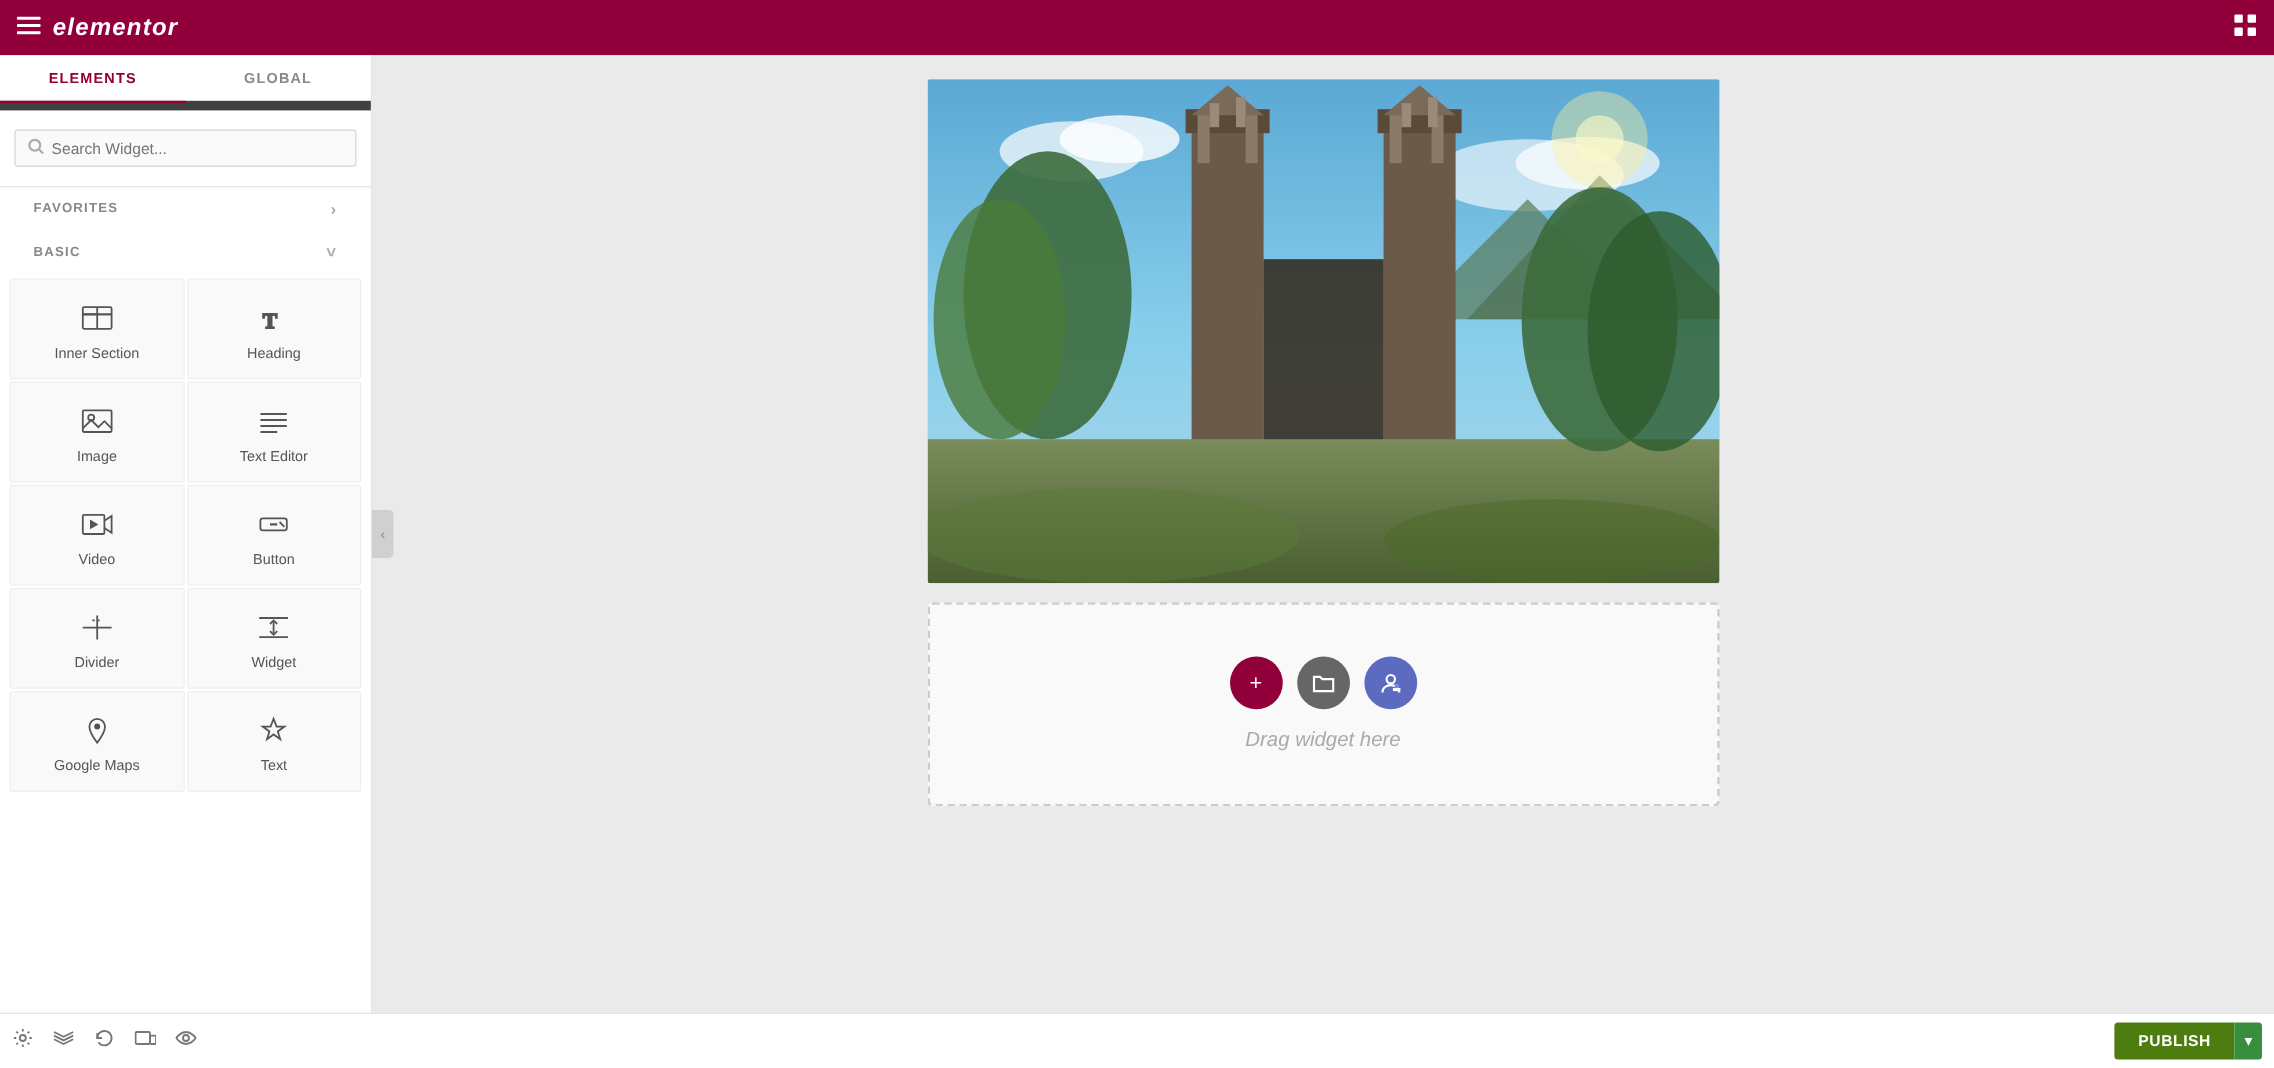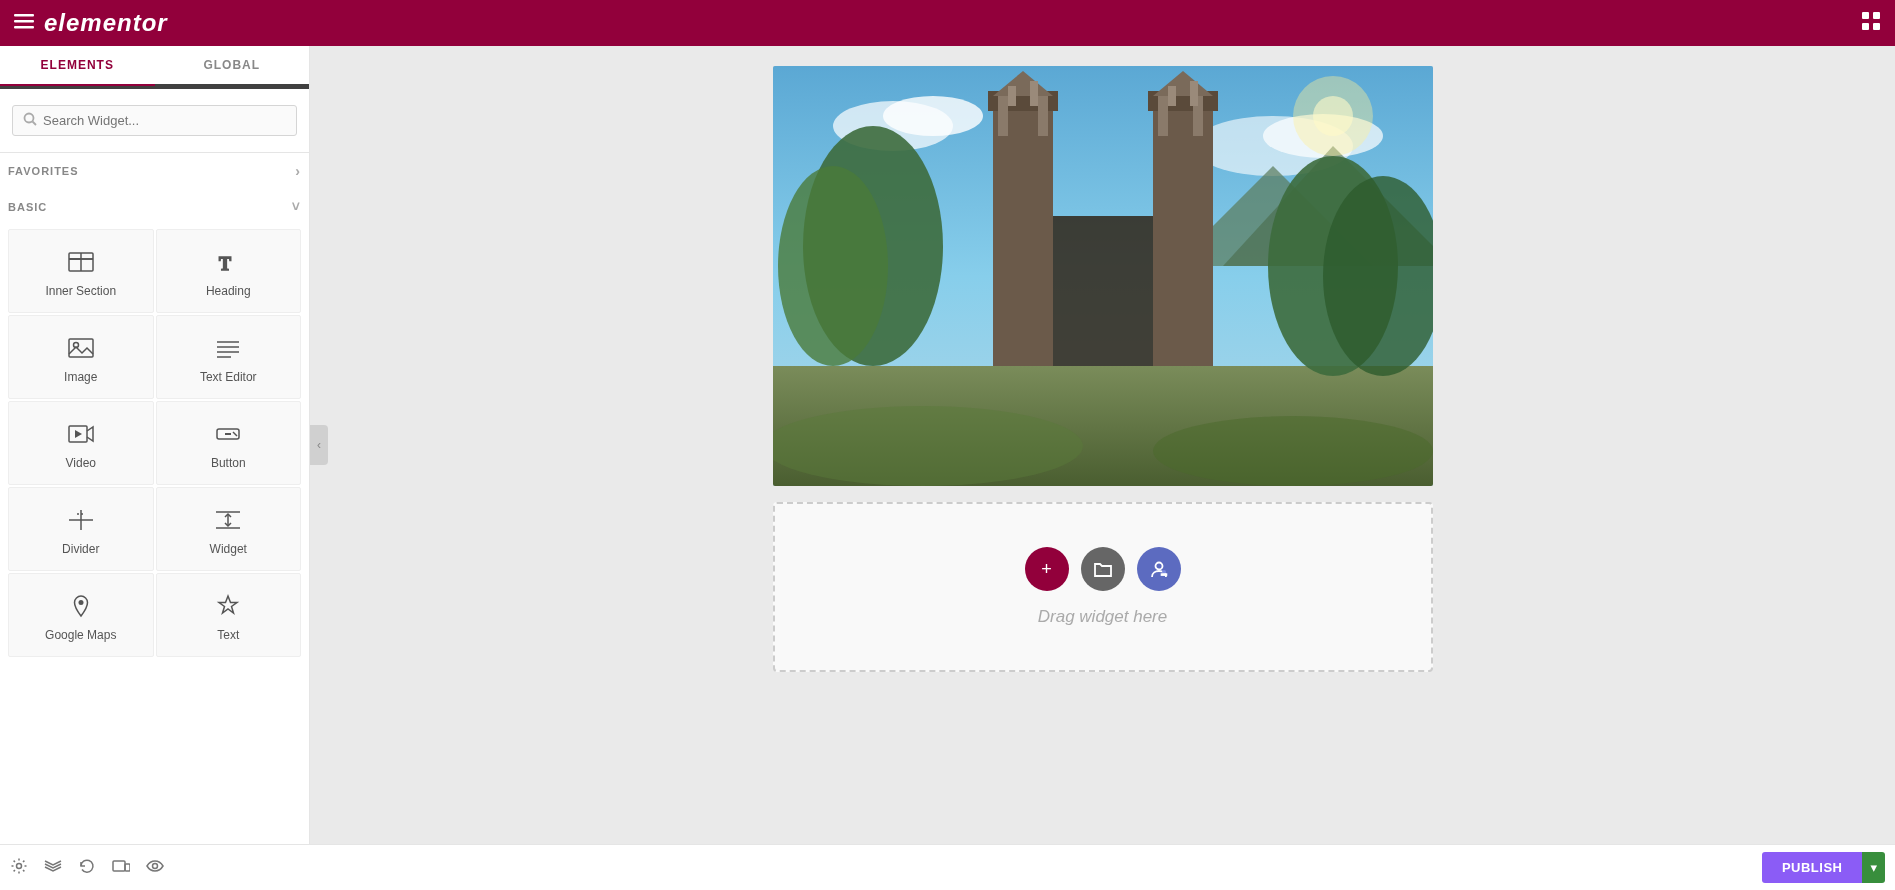--- a/index.html
+++ b/index.html
@@ -10,21 +10,21 @@
       height: 46px;
       background: #92003b;
       display: flex;
       align-items: center;
       justify-content: space-between;
       padding: 0 14px;
       flex-shrink: 0;
     }
     .header-left { display: flex; align-items: center; }
     .hamburger-icon { color: #fff; font-size: 18px; cursor: pointer; }
-    .logo { color: #fff; font-size: 24px; font-weight: 700; letter-spacing: 1px; margin-left: 10px; font-style: italic; }
+    .logo { color: #fff; font-size: 20px; font-weight: 700; letter-spacing: 1px; margin-left: 10px; font-style: italic; }
     .grid-icon { color: #fff; font-size: 18px; cursor: pointer; }
 
     
     .main-layout {
       display: flex;
       flex: 1;
       overflow: hidden;
     }
 
     
@@ -34,21 +34,21 @@
       border-right: 1px solid #e5e5e5;
       display: flex;
       flex-direction: column;
       flex-shrink: 0;
       height: 100%;
     }
 
     
     .tabs {
       display: flex;
-      border-bottom: 5px solid #404040;
+      border-bottom: 8px solid #404040;
     }
     .tab {
       flex: 1;
       text-align: center;
       padding: 12px 0;
       font-size: 12px;
       font-weight: 600;
       letter-spacing: 1px;
       color: #888;
       cursor: pointer;
@@ -81,21 +81,21 @@
       font-size: 13px;
       color: #555;
       width: 100%;
     }
 
     
     .section-header {
       display: flex;
       align-items: center;
       justify-content: space-between;
-      padding: 10px 8px;
+      padding: 10px 28px;
       font-size: 11px;
       font-weight: 700;
       letter-spacing: 1px;
       color: #888;
       text-transform: uppercase;
       cursor: pointer;
     }
     .section-header .arrow { font-size: 14px; color: #aaa; }
 
     
@@ -147,21 +147,21 @@
       display: flex;
       align-items: center;
       justify-content: space-between;
       padding: 0 10px;
       flex-shrink: 0;
     }
     .toolbar-icons { display: flex; gap: 16px; }
     .toolbar-icon { color: #777; font-size: 16px; cursor: pointer; }
     .publish-group { display: flex; align-items: center; }
     .publish-btn {
-      background: #8b5cf6;
+      background: #4d7c0f;
       color: #fff;
       border: none;
       padding: 8px 20px;
       font-size: 13px;
       font-weight: 600;
       border-radius: 3px 0 0 3px;
       cursor: pointer;
       letter-spacing: 0.5px;
     }
     .publish-arrow {

